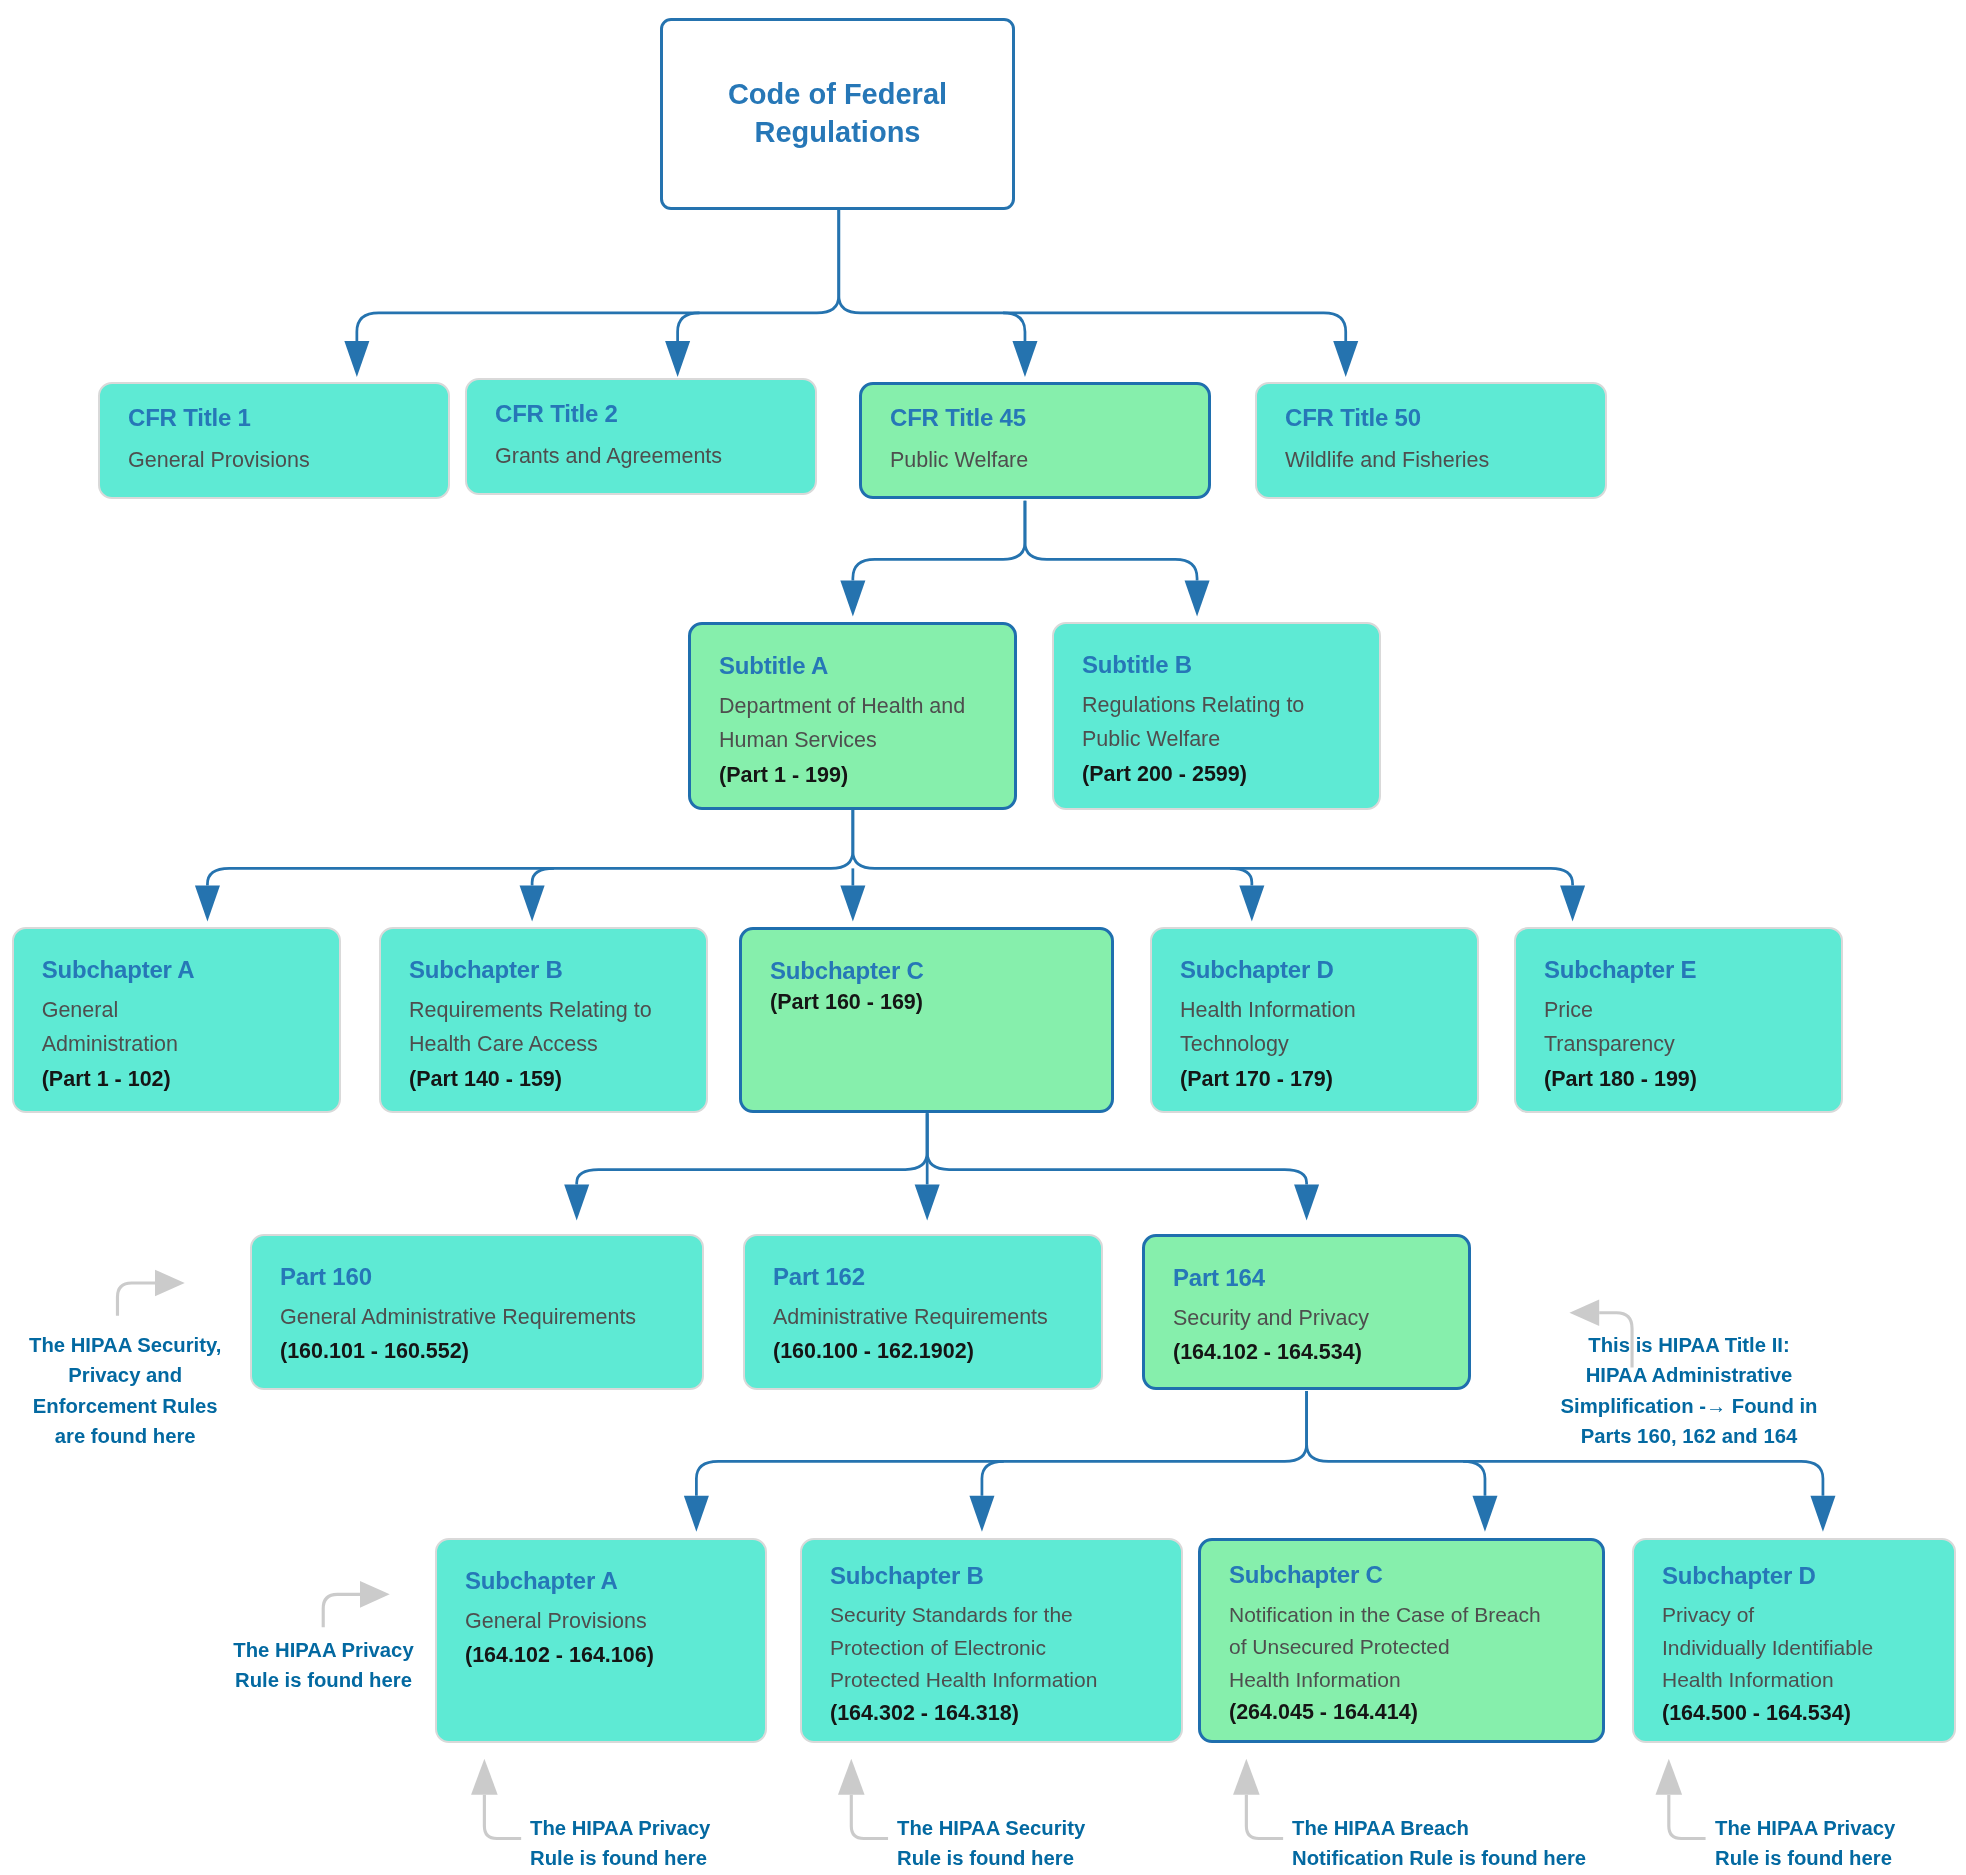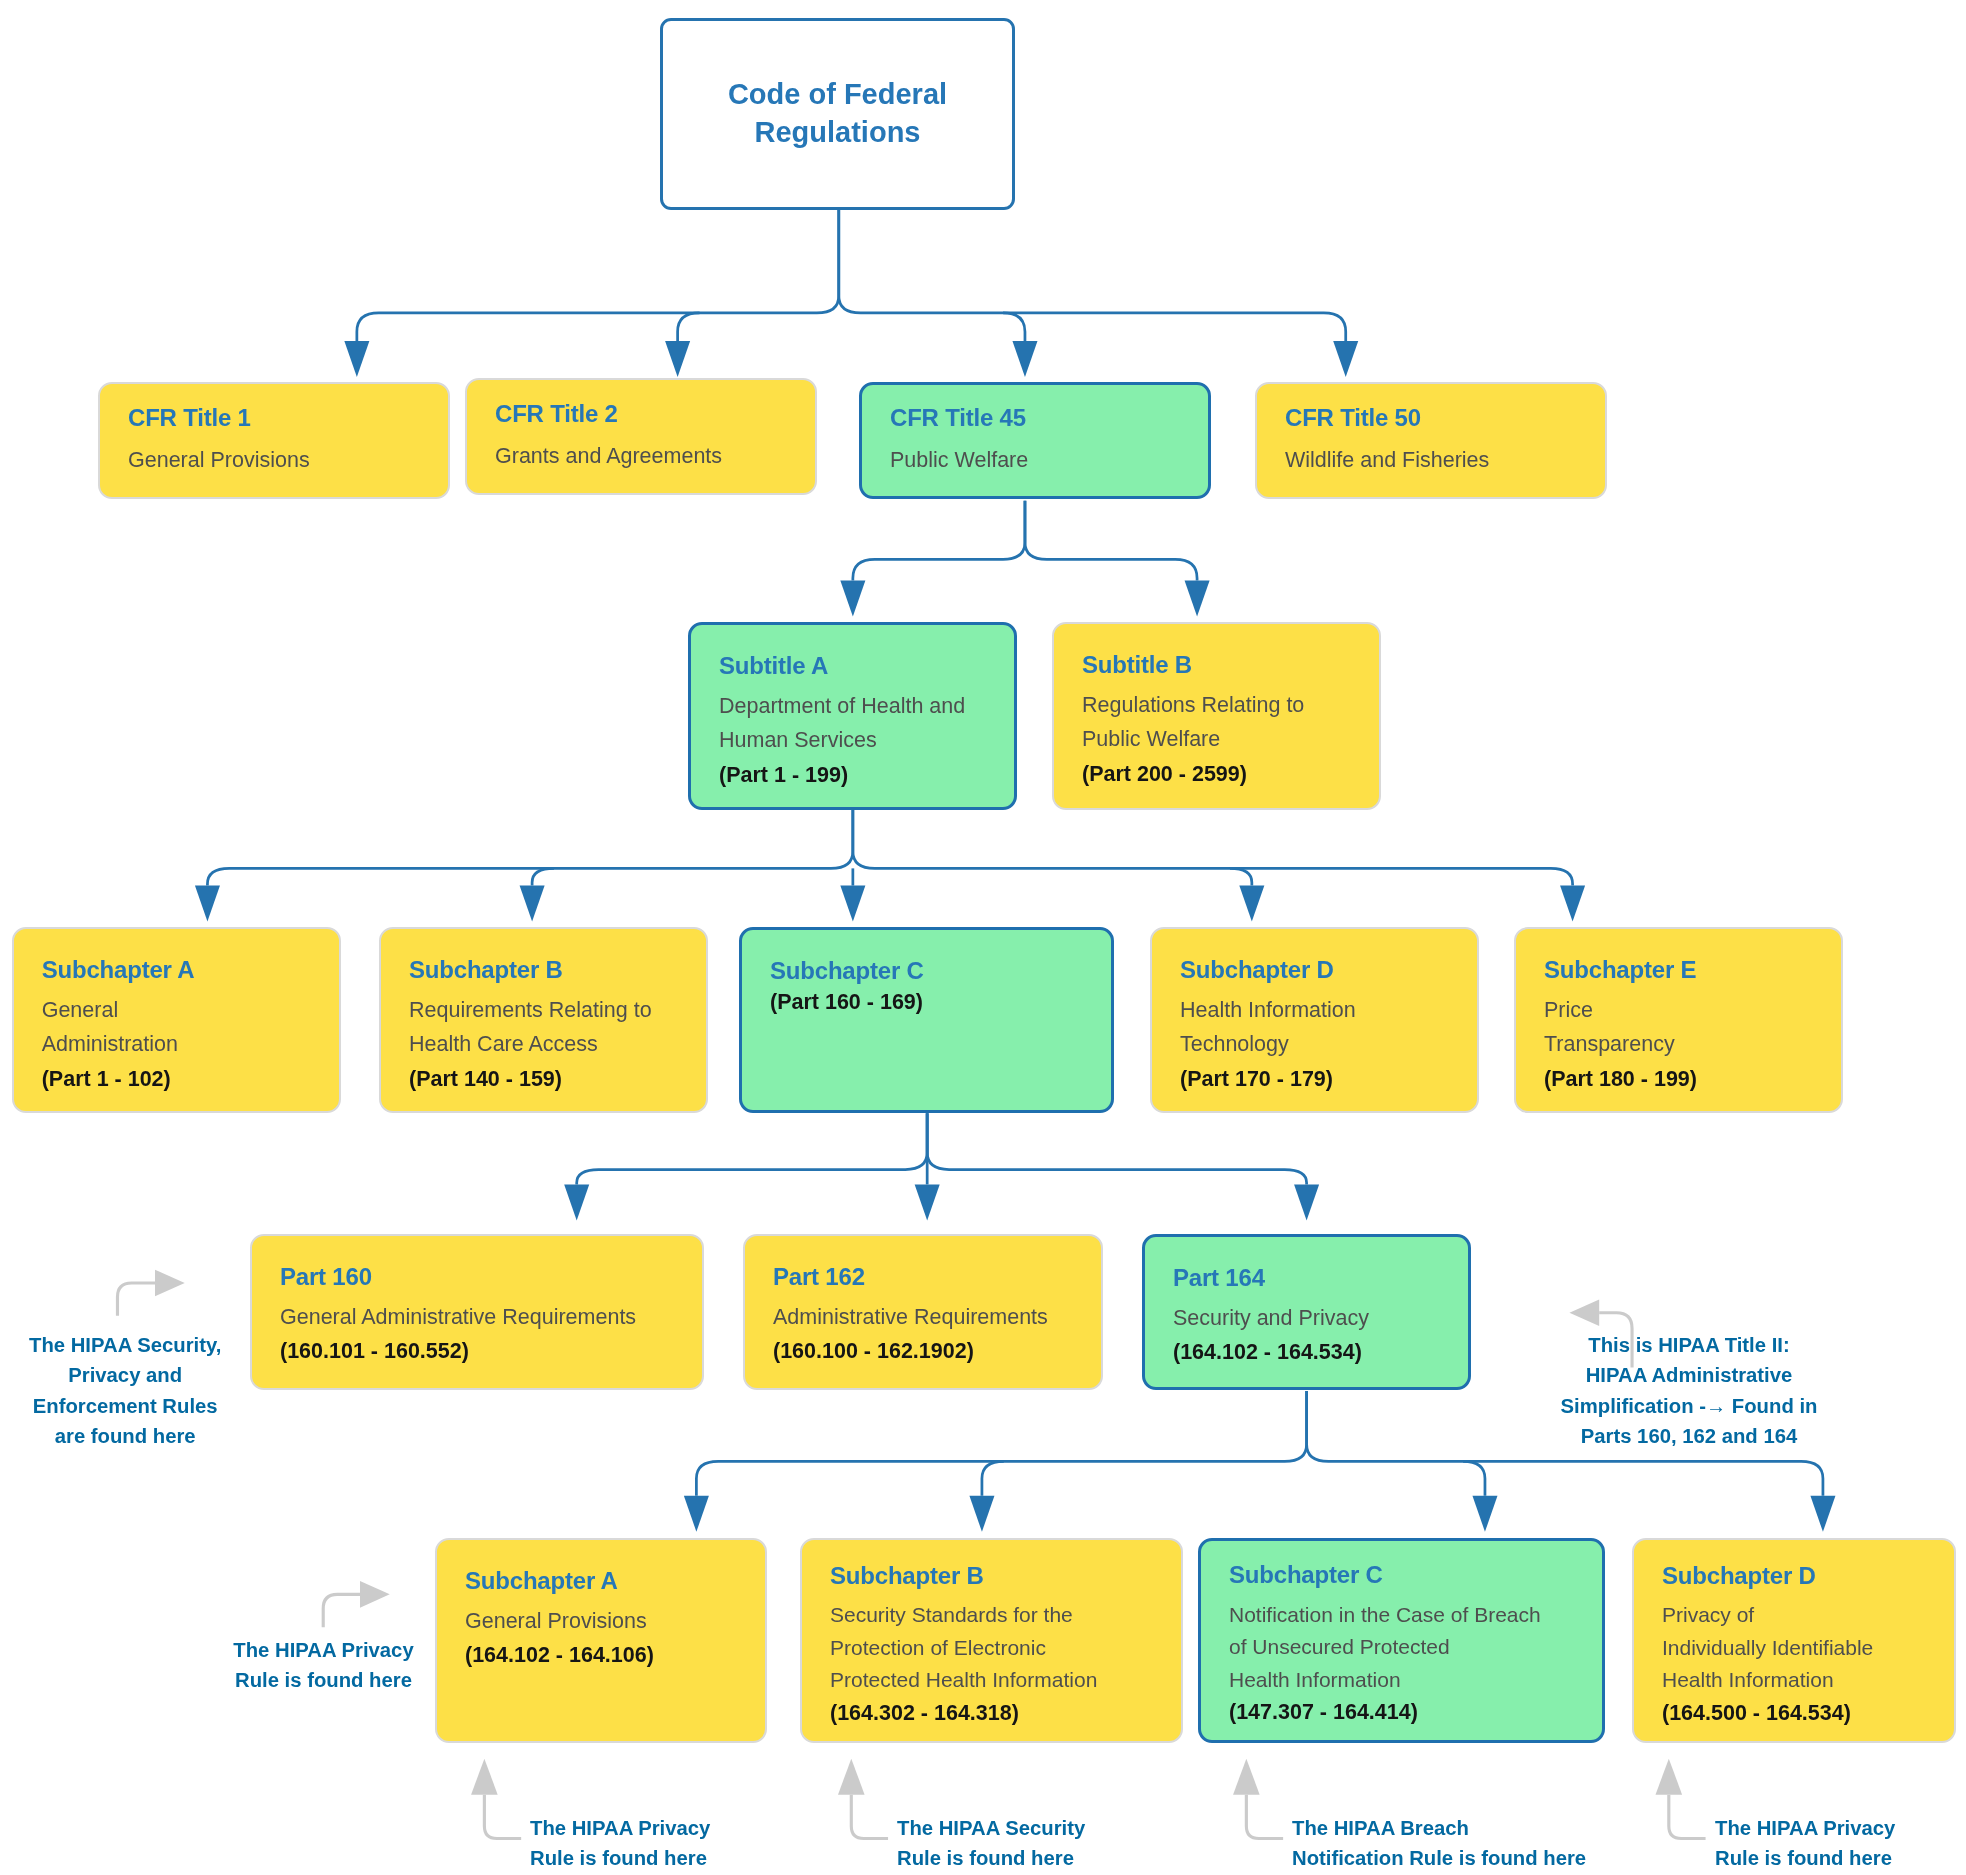--- a/index.html
+++ b/index.html
@@ -1,20 +1,20 @@
 <!DOCTYPE html>
 <html style="font-size:12.5px"><head>
 <meta charset="utf-8">
 <style>
   html,body{margin:0;padding:0;background:#ffffff;}
   body{font-family:"Liberation Sans", sans-serif;}
   #stage{position:relative;width:1967px;height:1876px;background:#ffffff;overflow:hidden;padding-left:8px;}
   #wires{position:absolute;left:0;top:0;width:1967px;height:1876px;}
 
-  .node{position:absolute;box-sizing:border-box;background:#fde047;
+  .node{position:absolute;box-sizing:border-box;background:#5eead4;
         border:2.3px solid #D9D9D9;border-radius:14px;padding:26.6px 26.6px 0 28px;}
   .node.hl{background:#86efac;border:3.9px solid #1F6FAE;}
   .node.vcenter{display:flex;flex-direction:column;justify-content:center;gap:11px;padding-top:0;}
   .n-title{font-size:24px;font-weight:700;color:#2677B7;letter-spacing:-0.2px;}
   .n-desc{font-size:21.5px;color:#4E4E4E;line-height:1.6;white-space:pre-line;margin-top:9.4px;}
   .node.vcenter .n-desc{margin-top:0;}
   .n-range{font-size:21.5px;font-weight:700;color:#151515;line-height:1.6;white-space:pre-line;}
 
   .rootnode{position:absolute;box-sizing:border-box;background:#ffffff;border:3.9px solid #2573AF;
             border-radius:11px;display:flex;align-items:center;justify-content:center;}
@@ -215,21 +215,21 @@
     <div class="n-desc" style="font-size:21px;line-height:1.55">Security Standards for the
 Protection of Electronic
 Protected Health Information</div>
     <div class="n-range" style="line-height:1.5">(164.302 - 164.318)</div>
   </div>
   <div class="node hl" style="left:1198px;top:1538px;width:407px;height:205px;padding-top:20.3px">
     <div class="n-title">Subchapter C</div>
     <div class="n-desc" style="font-size:21px;line-height:1.55">Notification in the Case of Breach
 of Unsecured Protected
 Health Information</div>
-    <div class="n-range" style="line-height:1.5">(147.307 - 164.414)</div>
+    <div class="n-range" style="line-height:1.5">(264.045 - 164.414)</div>
   </div>
   <div class="node" style="left:1632px;top:1538px;width:324px;height:205px;padding-top:22px">
     <div class="n-title">Subchapter D</div>
     <div class="n-desc" style="font-size:21px;line-height:1.55">Privacy of
 Individually Identifiable
 Health Information</div>
     <div class="n-range" style="line-height:1.5">(164.500 - 164.534)</div>
   </div>
 
   <div class="ann center" style="left:11.7px;top:1330px;width:227px">The HIPAA Security,

